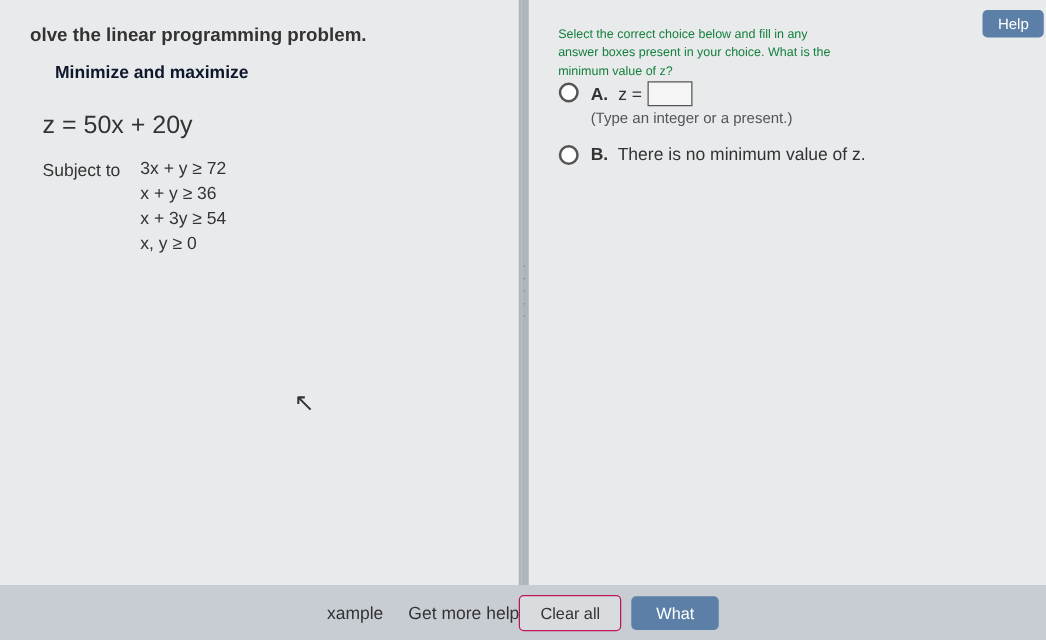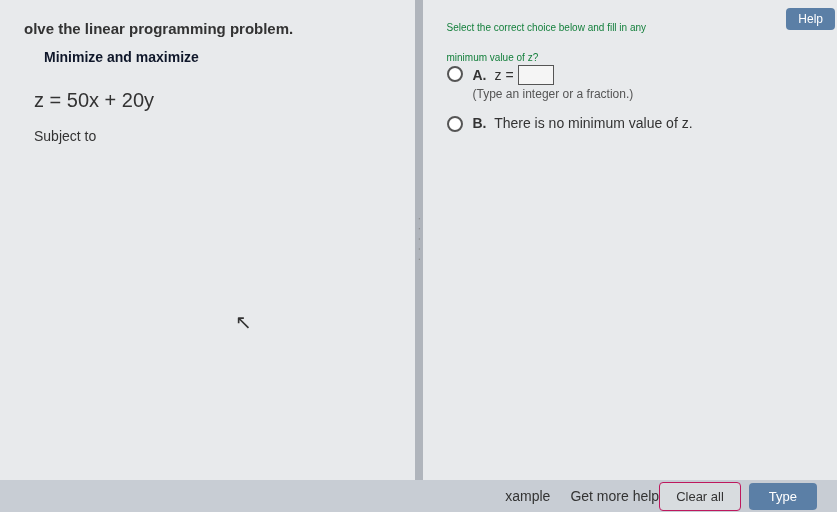--- a/index.html
+++ b/index.html
@@ -152,26 +152,26 @@
     }
 
     .type-hint {
       font-size: 12px;
       color: #555;
       margin-top: 2px;
       margin-left: 0px;
     }
 
     .bottom-bar {
-      height: 32px;
+      height: 44px;
       background-color: #c8cdd4;
       display: flex;
       align-items: center;
       padding: 0 20px;
-      justify-content: flex-end;
+      justify-content: center;
     }
 
     .bottom-left-links {
       display: flex;
       gap: 20px;
       align-items: center;
     }
 
     .bottom-link {
       font-size: 14px;
@@ -233,60 +233,66 @@
 
 <div class="main-container">
 
   <div class="left-panel">
     <div class="problem-title">olve the linear programming problem.</div>
     <div class="minimize-label">Minimize and maximize</div>
     <div class="objective-function">z = 50x + 20y</div>
 
     <div class="constraints-block">
       <div class="subject-to-label">Subject to</div>
+      <div class="constraints-list">
+        <div class="constraint-item">3x + y ≥ 72</div>
+        <div class="constraint-item">x + y ≥ 36</div>
+        <div class="constraint-item">x + 3y ≥ 54</div>
+        <div class="constraint-item">x, y ≥ 0</div>
+      </div>
     </div>
 
     <div class="cursor-arrow">↖</div>
   </div>
 
   <div class="center-divider">
     <span class="center-divider-dots">· · · · ·</span>
   </div>
 
   <div class="right-panel">
     <div class="right-question">
       <span>Select the correct choice below and fill in any</span><br>
-      <br>
+      <span>answer boxes present in your choice. What is the</span><br>
       <span>minimum value of z?</span>
     </div>
 
     <div class="option-row">
       <div class="radio-circle"></div>
       <div class="option-content">
         <div class="z-equals">
           <span class="option-label">A.</span>
           <span>z =</span>
           <span class="answer-box"></span>
         </div>
-        <div class="type-hint">(Type an integer or a fraction.)</div>
+        <div class="type-hint">(Type an integer or a present.)</div>
       </div>
     </div>
 
     <div class="option-row">
       <div class="radio-circle"></div>
       <div class="option-content">
         <span class="option-label">B.</span>
         <span>There is no minimum value of z.</span>
       </div>
     </div>
   </div>
 </div>
 
 <div class="bottom-bar">
   <div class="bottom-left-links">
     <a class="bottom-link">xample</a>
     <a class="bottom-link">Get more help</a>
   </div>
   <div style="display:flex; align-items:center;">
     <button class="clear-all-btn">Clear all</button>
-    <button class="next-btn">Type</button>
+    <button class="next-btn">What</button>
   </div>
 </div>
 
 </body></html>

